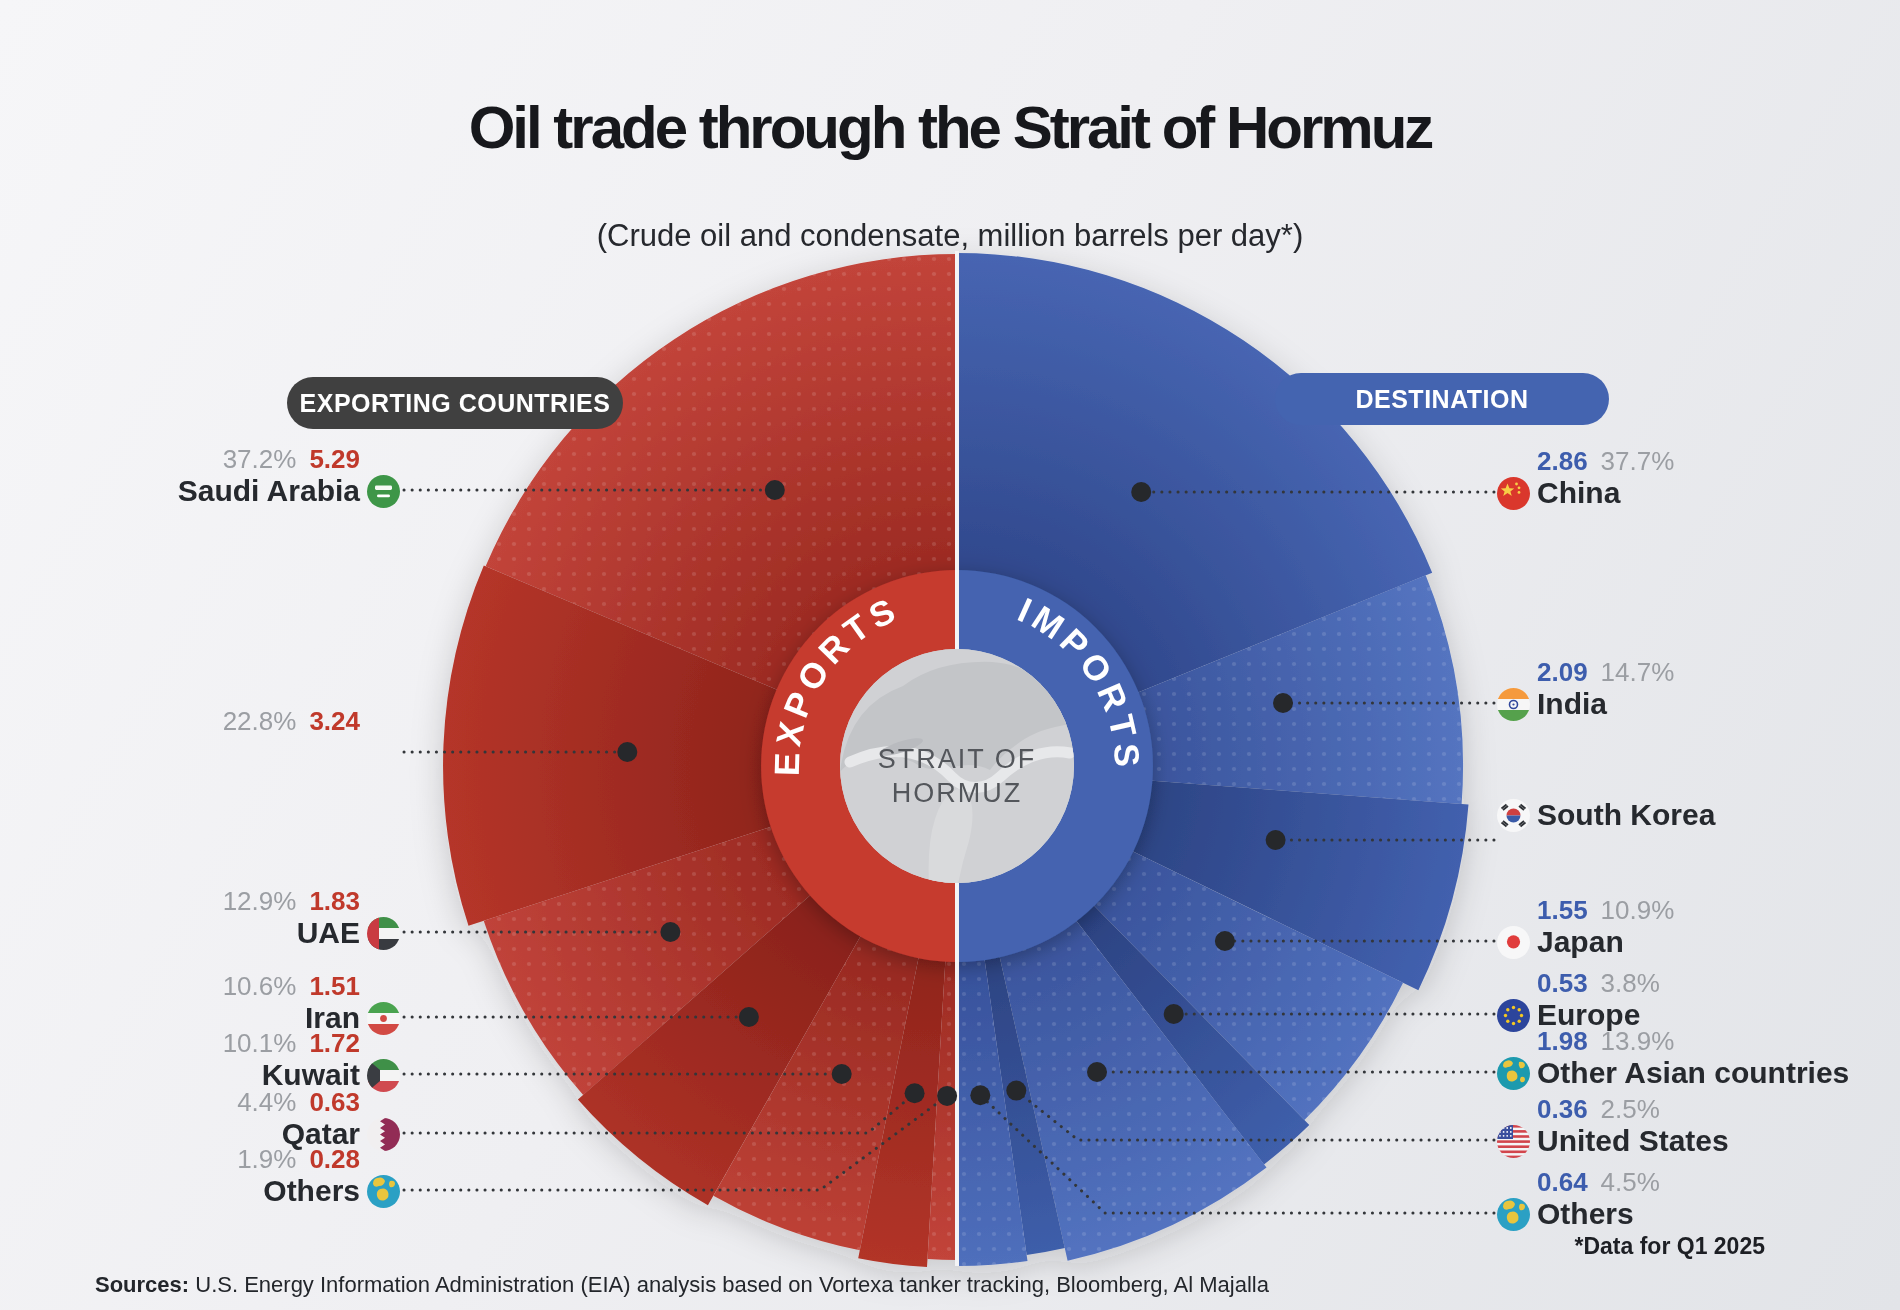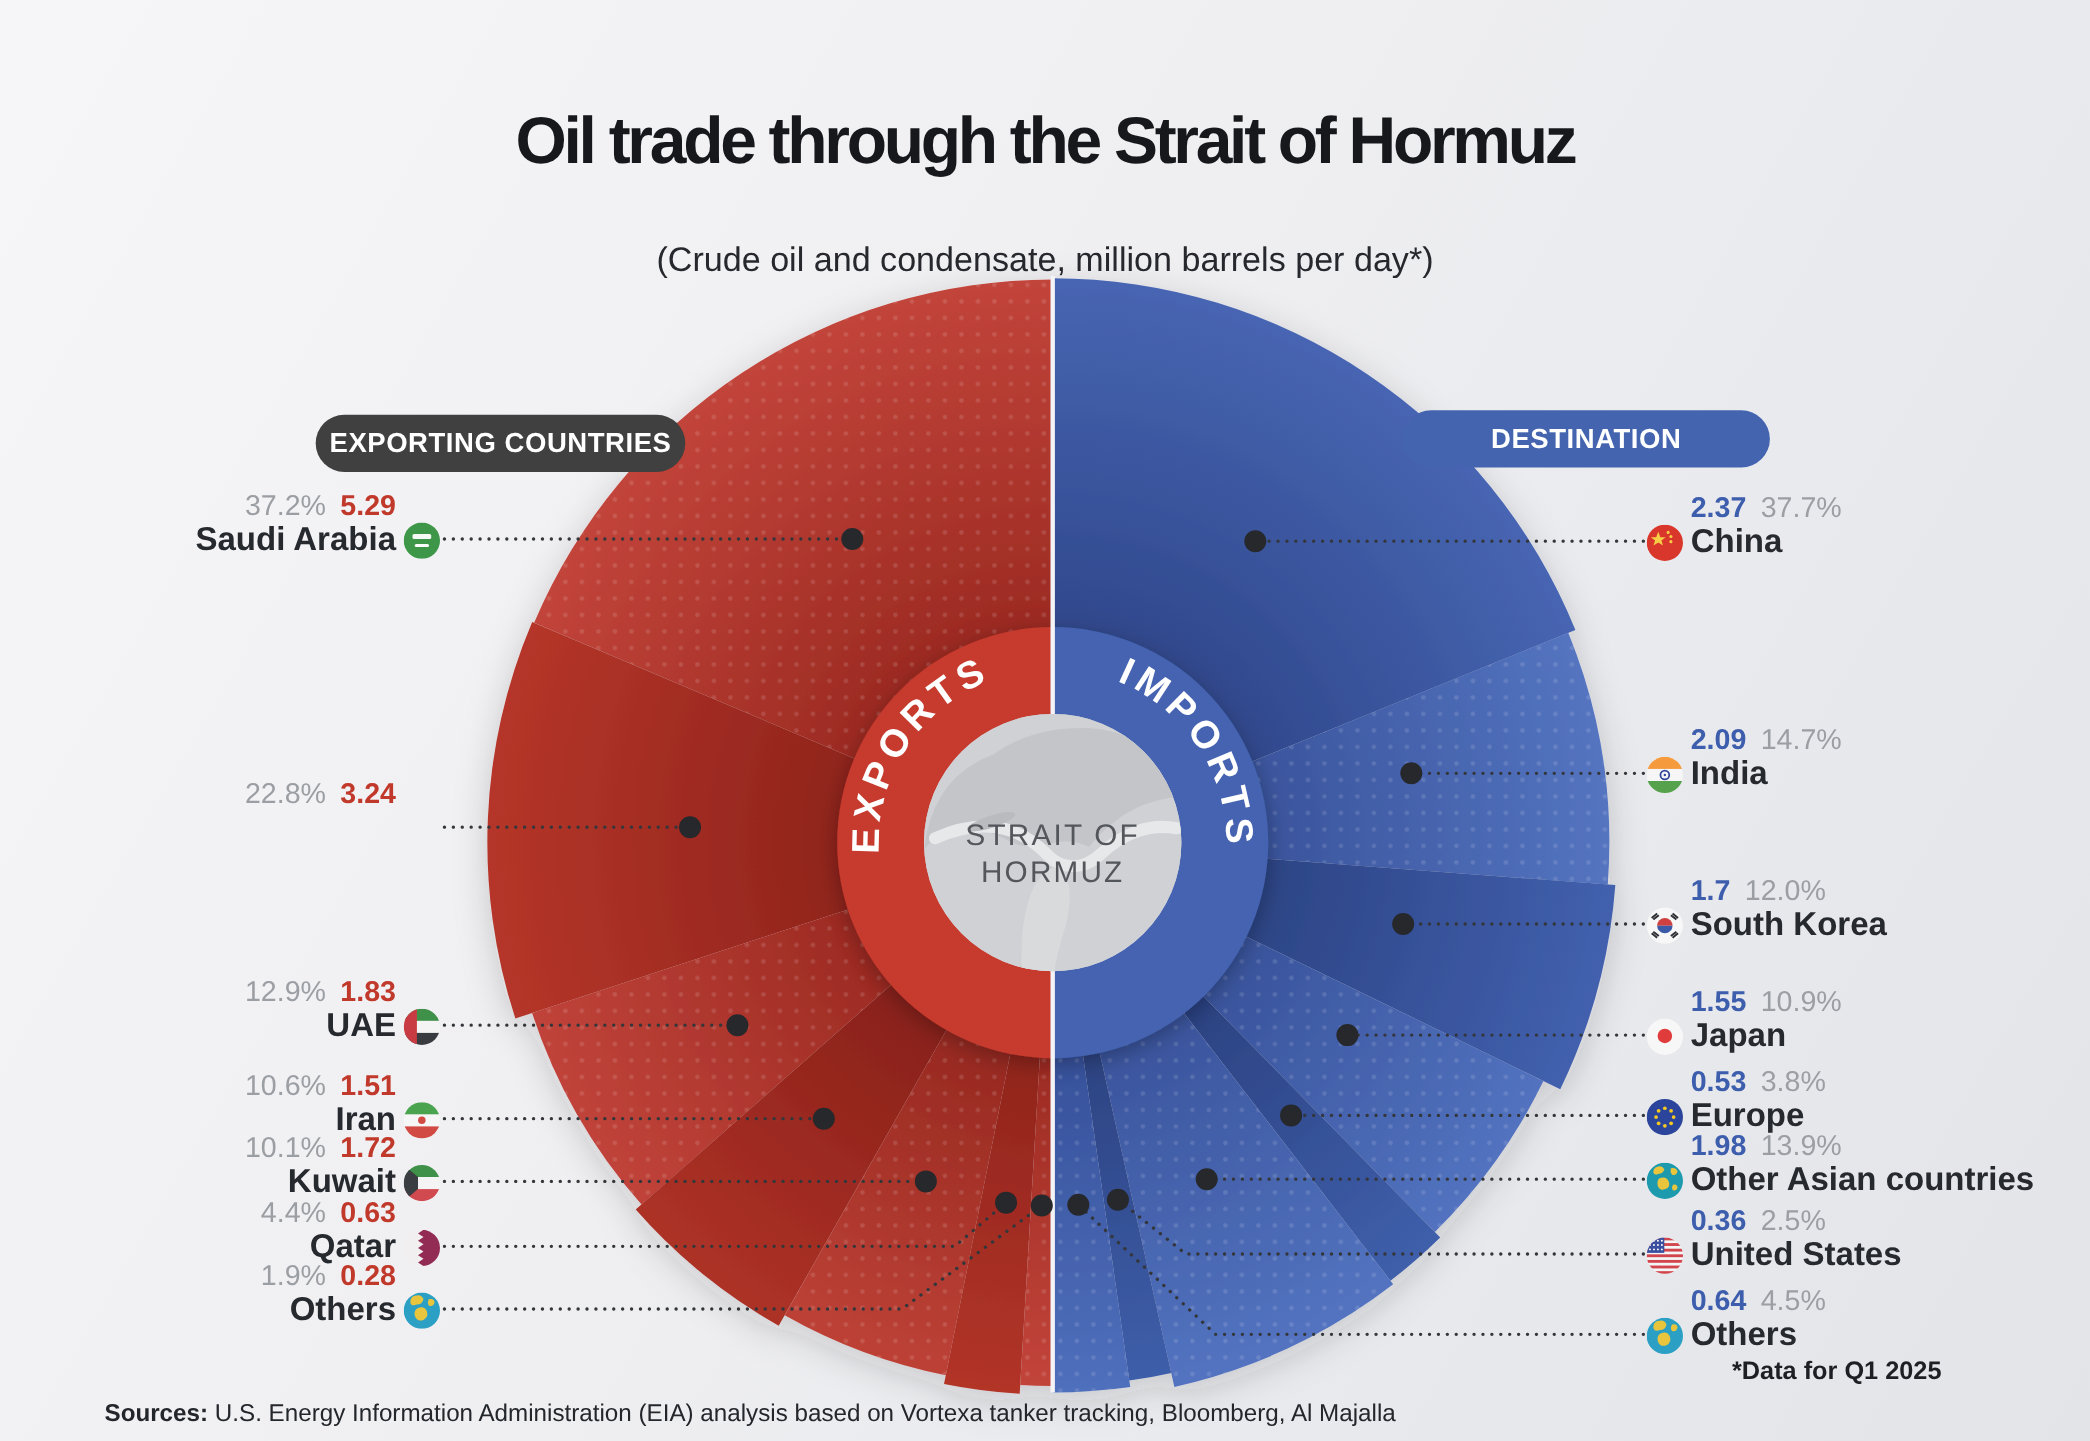--- a/index.html
+++ b/index.html
@@ -421,21 +421,21 @@
             <rect width="33" height="33" fill="#2ba0c4"></rect>
             <path d="M10,3 Q16,1 18,6 Q17,11 12,11 Q7,13 6,9 Q6,4 10,3 Z" fill="#e9c53d"></path>
             <path d="M13,14 Q19,12 21,17 Q23,22 18,25 Q12,27 10,21 Q9,16 13,14 Z" fill="#e9c53d"></path>
             <path d="M23,6 Q28,5 28,9 Q27,13 23,12 Q21,9 23,6 Z" fill="#e9c53d"></path>
           </g>
         </svg>
       </div>
     </div>
     <div class="row right" style="top: 448px;">
       <div class="l1">
-        <span class="val blue">2.37</span>
+        <span class="val blue">2.86</span>
         <span class="pct">37.7%</span>
       </div>
       <div class="l2">
         <svg class="flag" width="33" height="33" viewBox="0 0 33 33">
     <defs>
             <clipPath id="fc8">
               <circle cx="16.5" cy="16.5" r="16.5"></circle>
             </clipPath>
           </defs>
           <g clip-path="url(#fc8)">
@@ -466,24 +466,20 @@
             <rect width="33" height="11" fill="#f59a3d"></rect>
             <rect y="22" width="33" height="11" fill="#55a14c"></rect>
             <circle cx="16.5" cy="16.5" r="4" fill="none" stroke="#31479c" stroke-width="1.6"></circle>
             <circle cx="16.5" cy="16.5" r="1.1" fill="#31479c"></circle>
           </g>
         </svg>
         <span>India</span>
       </div>
     </div>
     <div class="row right" style="top: 796px;">
-      <div class="l1">
-        <span class="val blue">1.7</span>
-        <span class="pct">12.0%</span>
-      </div>
       <div class="l2">
         <svg class="flag" width="33" height="33" viewBox="0 0 33 33">
     <defs>
             <clipPath id="fc10">
               <circle cx="16.5" cy="16.5" r="16.5"></circle>
             </clipPath>
           </defs>
           <g clip-path="url(#fc10)">
             <rect width="33" height="33" fill="#f7f7f8"></rect>
             <path d="M9.5,16.5 a7,7 0 0 1 14,0 Z" fill="#cf4040"></path>

